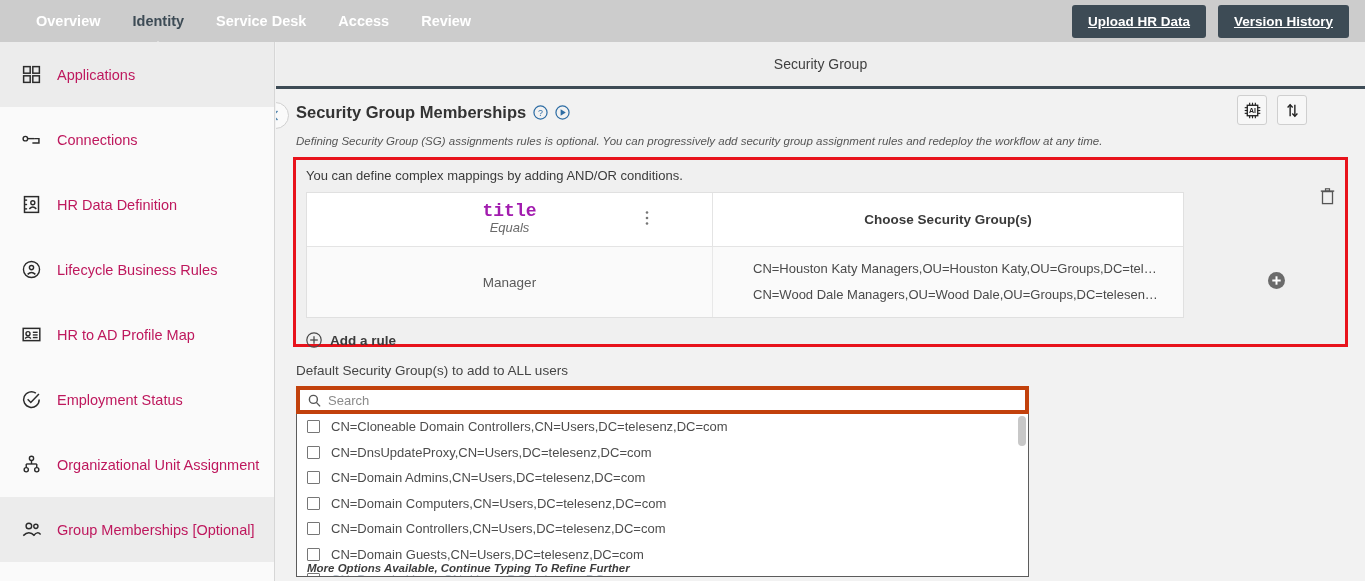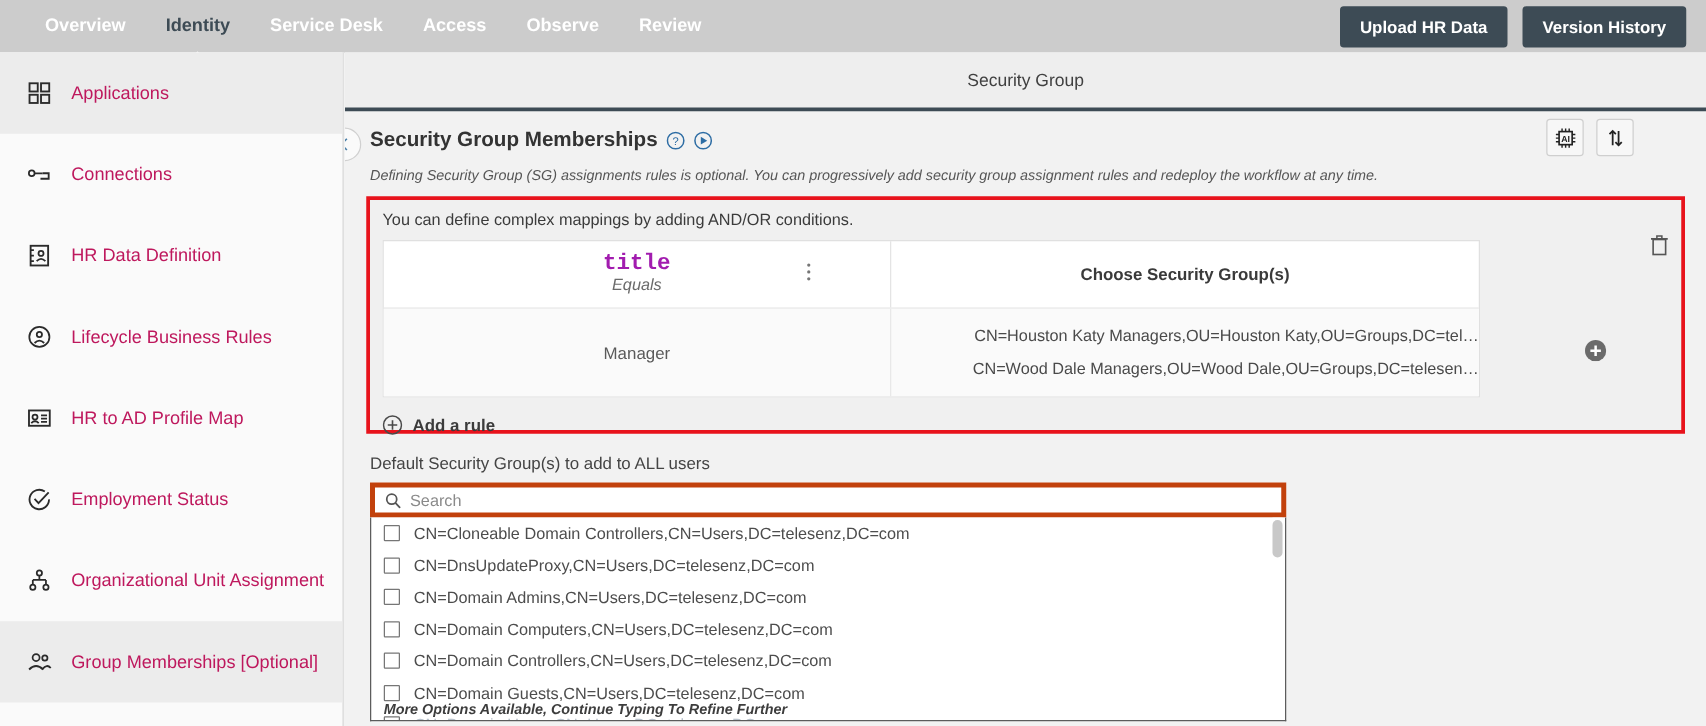--- a/index.html
+++ b/index.html
@@ -32,20 +32,21 @@
     border-bottom: 7px solid #f2f2f2;
   }
   #topnav-actions {
     margin-left: auto; display: flex; align-items: center; gap: 12px; padding-right: 16px;
   }
   .nav-btn {
     background: #3d4b55; color: #ffffff; border: none; border-radius: 3px;
     font-family: "Liberation Sans", sans-serif;
     font-size: 13.5px; font-weight: bold; padding: 9px 16px; cursor: pointer;
     white-space: nowrap;
+    text-decoration: underline;
   }
 
   
   #sidebar {
     position: absolute; top: 42px; left: 0;
     width: 275px; height: 539px;
     background: #fafafa;
     border-right: 1px solid #d6d6d6;
     overflow: hidden;
   }
@@ -146,21 +147,21 @@
     flex: 1; display: flex; align-items: center; justify-content: center;
     font-size: 13.5px; font-weight: bold; color: #3a3a3a;
   }
   #rule-tbody { display: flex; min-height: 55px; background: #fafafa; }
   .td-cond {
     width: 406px; display: flex; align-items: center; justify-content: center;
     border-right: 1px solid #e8e8e8;
     font-size: 13.5px; color: #5a5a5a;
   }
   .td-groups { flex: 1; padding: 9px 0 9px 18px; }
-  .grp-list { margin: 0; padding-left: 22px; text-align: right; }
+  .grp-list { margin: 0; padding-left: 22px; }
   .grp-list li {
     font-size: 13px; color: #4a4a4a; line-height: 26px;
     white-space: nowrap; overflow: hidden; text-overflow: ellipsis;
     list-style: disc;
   }
   #plus-btn {
     position: absolute; right: 60px; top: 112px;
     width: 17px; height: 17px; cursor: pointer;
   }
   #trash-btn {
@@ -222,21 +223,20 @@
 </style>
 </head>
 <body>
 
 <div id="topnav">
   <div id="topnav-links">
       <div class="nav-link">Overview</div>
       <div class="nav-link active">Identity</div>
       <div class="nav-link">Service Desk</div>
       <div class="nav-link">Access</div>
-      <div class="nav-link">Observe</div>
       <div class="nav-link">Review</div>
     </div>
   <div id="topnav-actions">
     <button class="nav-btn">Upload HR Data</button>
     <button class="nav-btn">Version History</button>
   </div>
 </div>
 
 <div id="sidebar">
     <div class="side-item selected">

